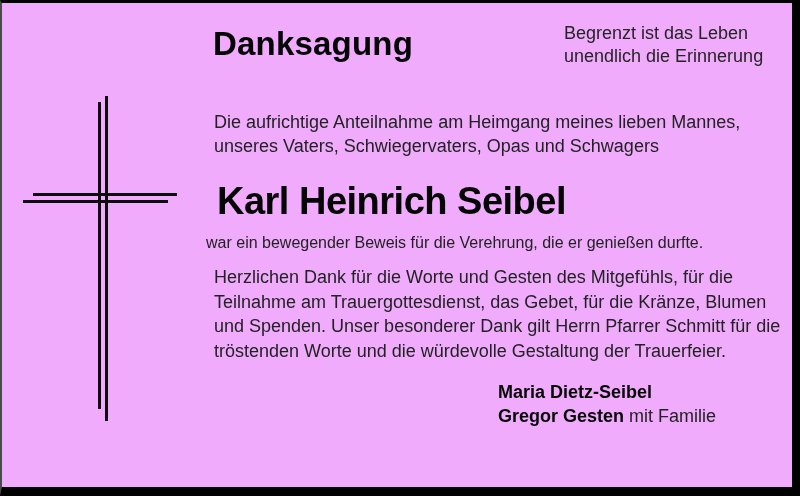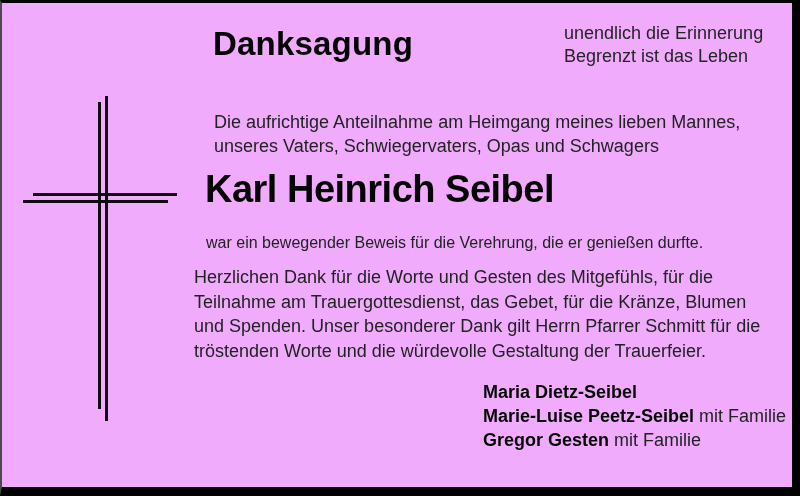--- a/index.html
+++ b/index.html
@@ -55,86 +55,85 @@
     margin: 8px;
     font-size: 18px;
     line-height: 24px;
     color: #222222;
   }
 
   .deceased-name {
     position: absolute;
     left: 203px;
     top: 163px;
-    margin: 0;
+    margin: 12px;
     font-size: 38px;
     line-height: 46px;
     font-weight: bold;
     letter-spacing: -0.5px;
     color: #050505;
   }
 
   .tribute {
     position: absolute;
     left: 204px;
     top: 228px;
     width: 590px;
     margin: 0;
     font-size: 16px;
     line-height: 24px;
     color: #222222;
   }
 
   .thanks {
     position: absolute;
-    left: 192px;
+    left: 212px;
     top: 262px;
     width: 582px;
     margin: 0;
     font-size: 18px;
     line-height: 24.5px;
     color: #222222;
   }
 
   .signature {
     position: absolute;
     left: 481px;
     top: 377px;
     font-size: 18px;
     line-height: 24px;
     color: #222222;
   }
-  .signature .bold-name { font-weight: bold; color: #050505; }
+  .signature .bold-name { font-weight: bold; color: #050505; margin-left: 15px; }
 </style>
 </head>
 <body>
 
 <div class="page">
 
   <div class="title">Danksagung</div>
 
   <div class="epigraph">
+    <div>Begrenzt ist das Leben</div>
     <div>unendlich die Erinnerung</div>
-    <div>Begrenzt ist das Leben</div>
   </div>
 
   <div class="cross">
     <div class="stroke v-left"></div>
     <div class="stroke v-right"></div>
     <div class="stroke h-top"></div>
     <div class="stroke h-bottom"></div>
   </div>
 
   <p class="intro">Die aufrichtige Anteilnahme am Heimgang meines lieben Mannes, unseres Vaters, Schwiegervaters, Opas und Schwagers</p>
 
   <h1 class="deceased-name">Karl Heinrich Seibel</h1>
 
   <p class="tribute">war ein bewegender Beweis für die Verehrung, die er genießen durfte.</p>
 
   <p class="thanks">Herzlichen Dank für die Worte und Gesten des Mitgefühls, für die Teilnahme am Trauergottesdienst, das Gebet, für die Kränze, Blumen und Spenden. Unser besonderer Dank gilt Herrn Pfarrer Schmitt für die tröstenden Worte und die würdevolle Gestaltung der Trauerfeier.</p>
 
   <div class="signature">
     <div><span class="bold-name">Maria Dietz-Seibel</span><span></span></div>
-    <div><span class="bold-name">Marie-Luise Peetz-Seibel</span><span> mit Familie</span></div>
     <div><span class="bold-name">Gregor Gesten</span><span> mit Familie</span></div>
   </div>
 
 </div>
 
 </body></html>

